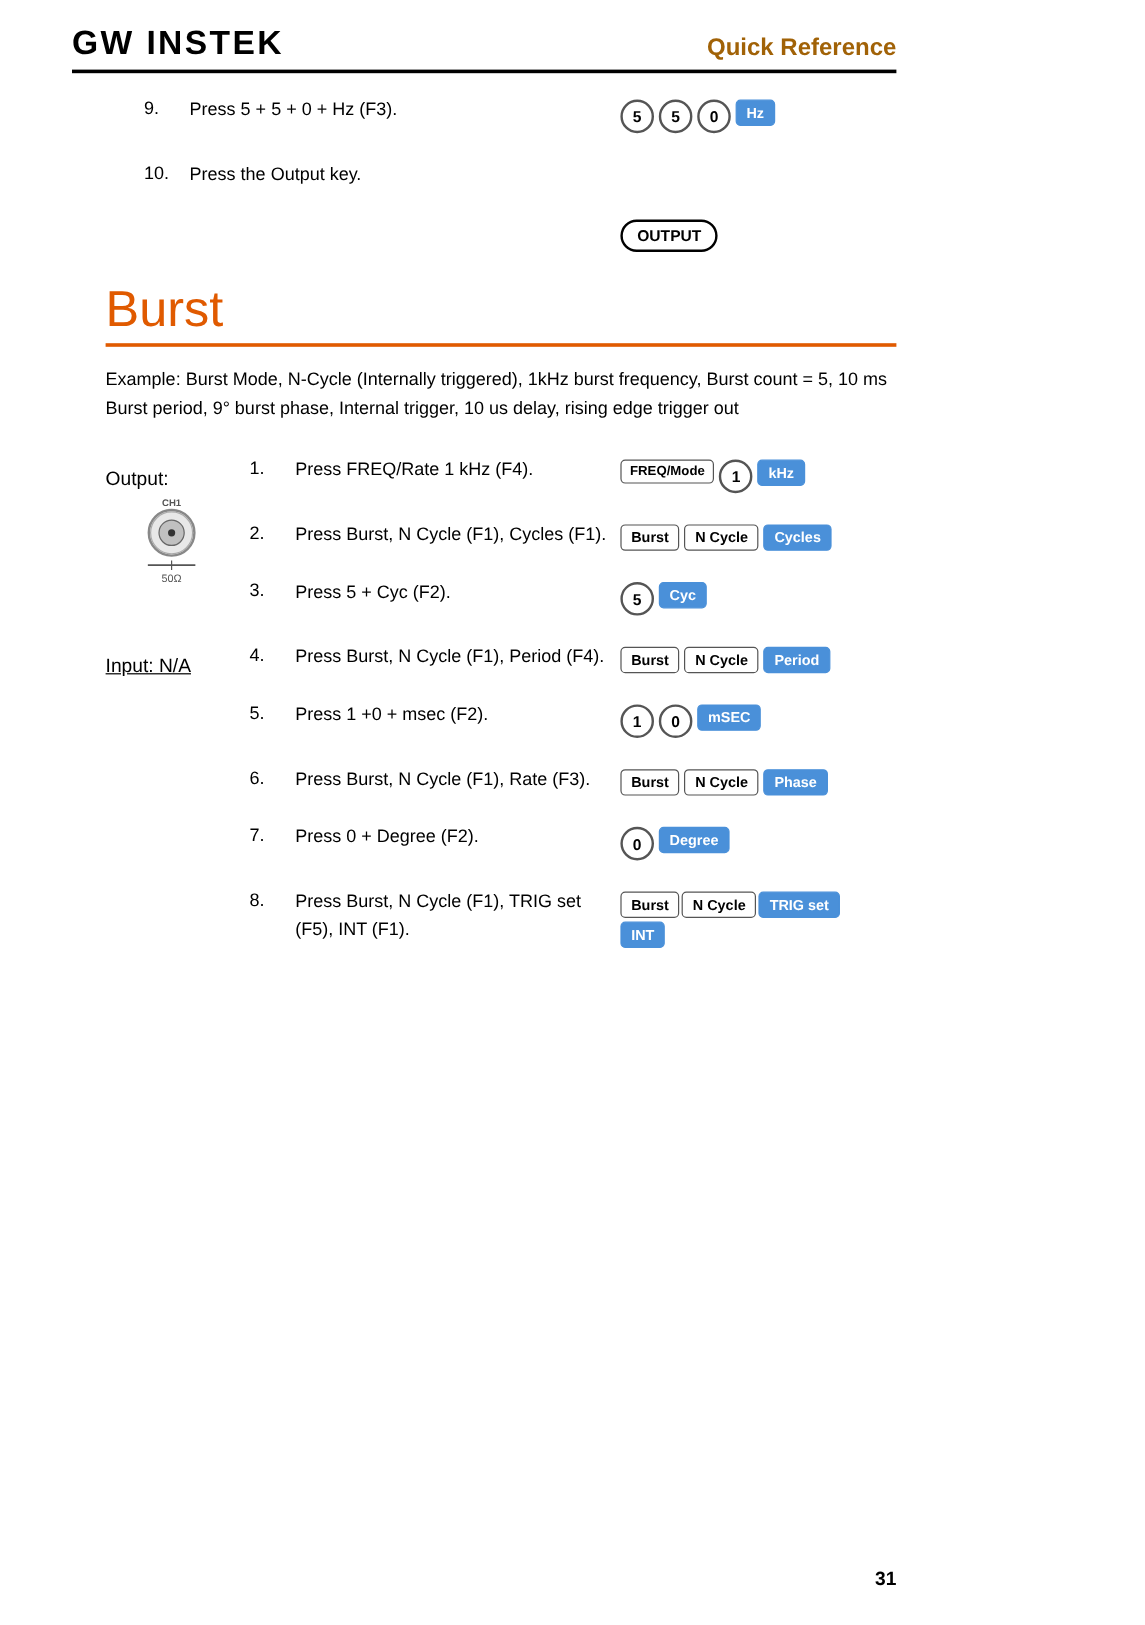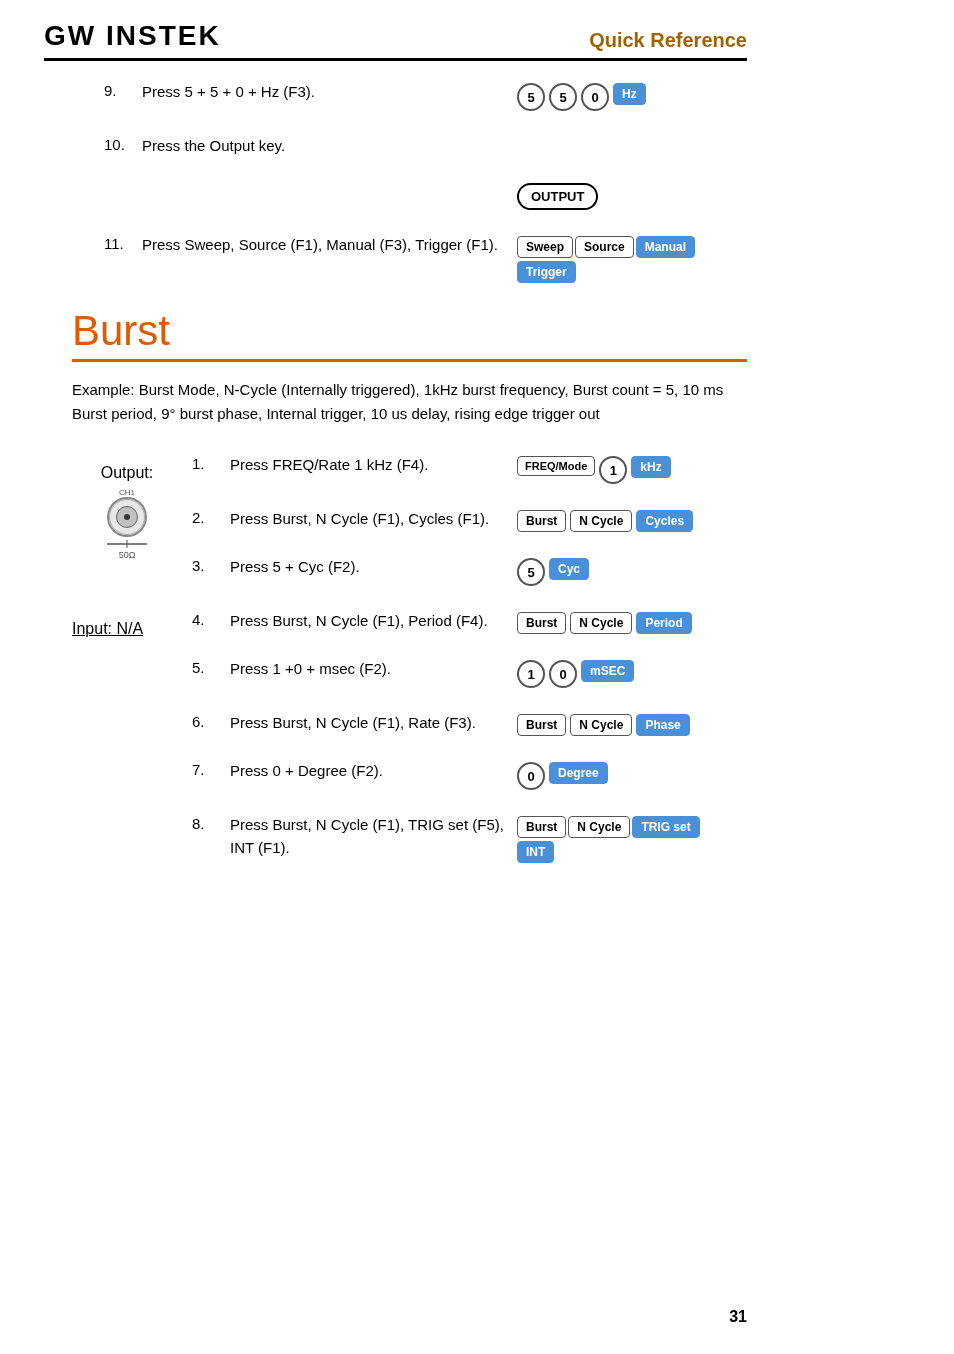--- a/index.html
+++ b/index.html
@@ -9,21 +9,21 @@
       color: #000;
       width: 954px;
       min-height: 1354px;
       padding: 0;
       font-size: 15px;
     }
 
     .page {
       width: 787px;
       min-height: 1354px;
-      padding: 20px 40px 30px 44px;
+      padding: 20px 40px 30px 60px;
       position: relative;
     }
 
     
     .header {
       display: flex;
       justify-content: space-between;
       align-items: flex-end;
       border-bottom: 3px solid #000;
       padding-bottom: 6px;
@@ -152,21 +152,20 @@
     .burst-labels {
       min-width: 120px;
       padding-right: 10px;
     }
 
     .output-label {
       font-size: 16px;
       font-weight: normal;
       margin-top: 10px;
       margin-bottom: 6px;
-      text-align: center;
     }
 
     .output-icon {
       display: flex;
       flex-direction: column;
       align-items: center;
       margin-bottom: 10px;
       font-size: 9px;
     }
 
@@ -235,20 +234,21 @@
       border-radius: 4px;
       font-size: 11px;
       font-weight: bold;
       background: #fff;
       color: #000;
     }
 
     .ch1-label {
       font-size: 8px;
       color: #555;
+      font-weight: bold;
     }
 
     .stacked-keys {
       display: flex;
       flex-direction: column;
       gap: 3px;
     }
 
     .row-keys {
       display: flex;
@@ -281,36 +281,20 @@
       </li>
 
       <li class="step-item">
         <span class="step-number">10.</span>
         <span class="step-text">Press the Output key.</span>
         <div class="step-visual-col">
           <span class="key-rect output-key">OUTPUT</span>
         </div>
       </li>
 
-      <li class="step-item">
-        <span class="step-number">11.</span>
-        <span class="step-text">Press Sweep, Source (F1), Manual (F3), Trigger (F1).</span>
-        <div class="step-visual-col">
-          <div class="stacked-keys">
-            <div class="row-keys">
-              <span class="key-rect">Sweep</span>
-              <span class="key-rect">Source</span>
-              <span class="key-rect blue-fill">Manual</span>
-            </div>
-            <div class="row-keys">
-              <span class="key-rect blue-fill">Trigger</span>
-            </div>
-          </div>
-        </div>
-      </li>
 
     </ol>
   </div>
 
   <div style="margin-top: 10px; margin-left: 28px;">
     <h1 class="burst-title">Burst</h1>
     <hr class="section-divider">
 
     <p class="example-text">Example: Burst Mode, N-Cycle (Internally triggered), 1kHz burst frequency, Burst count = 5, 10 ms Burst period, 9° burst phase, Internal trigger, 10 us delay, rising edge trigger out</p>
 

